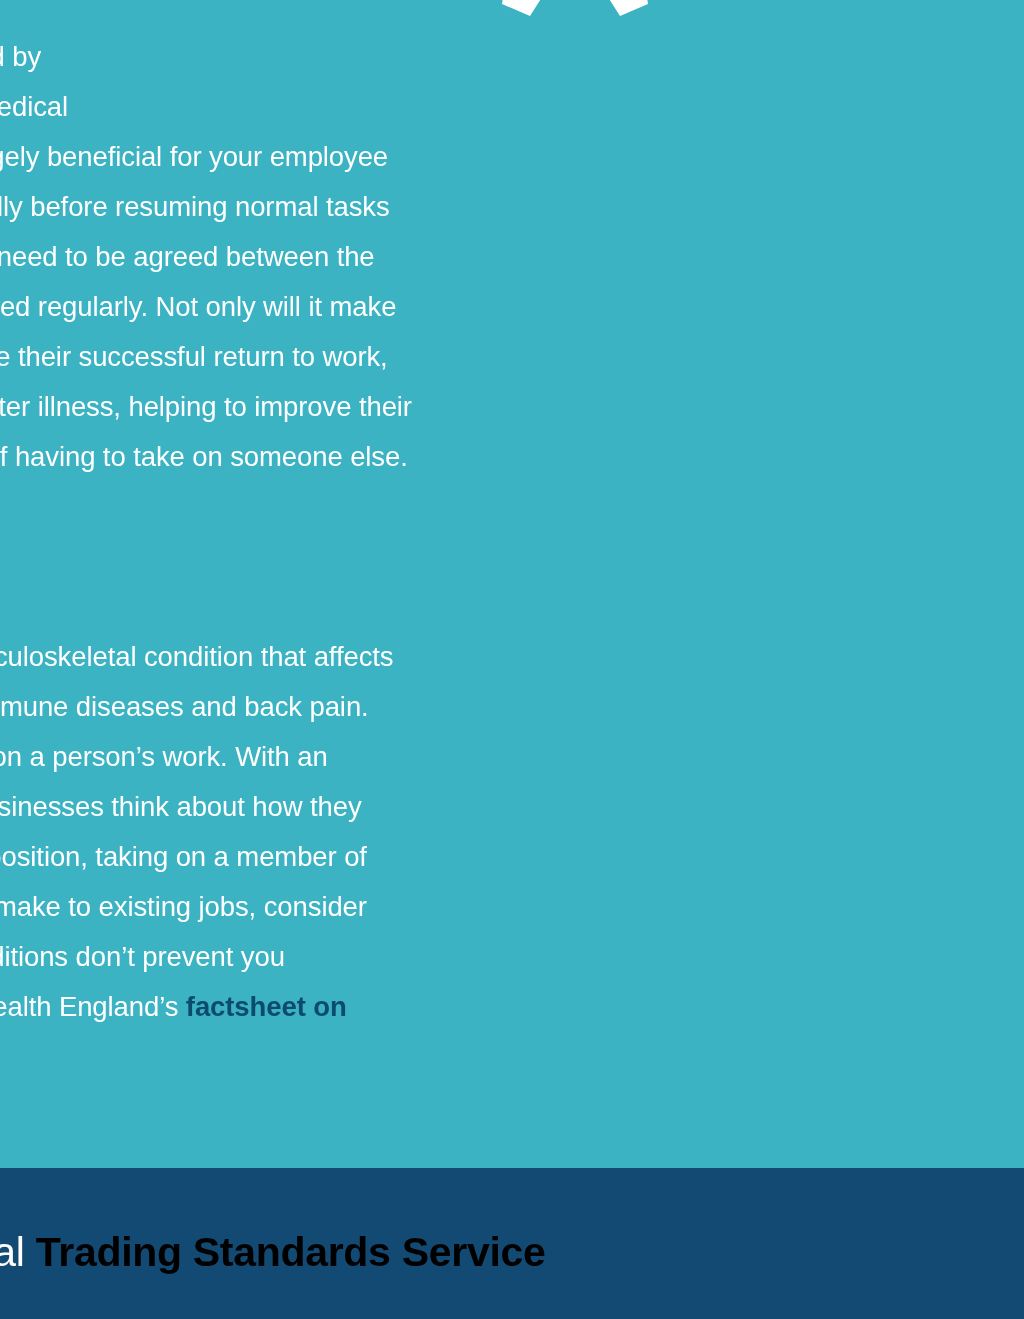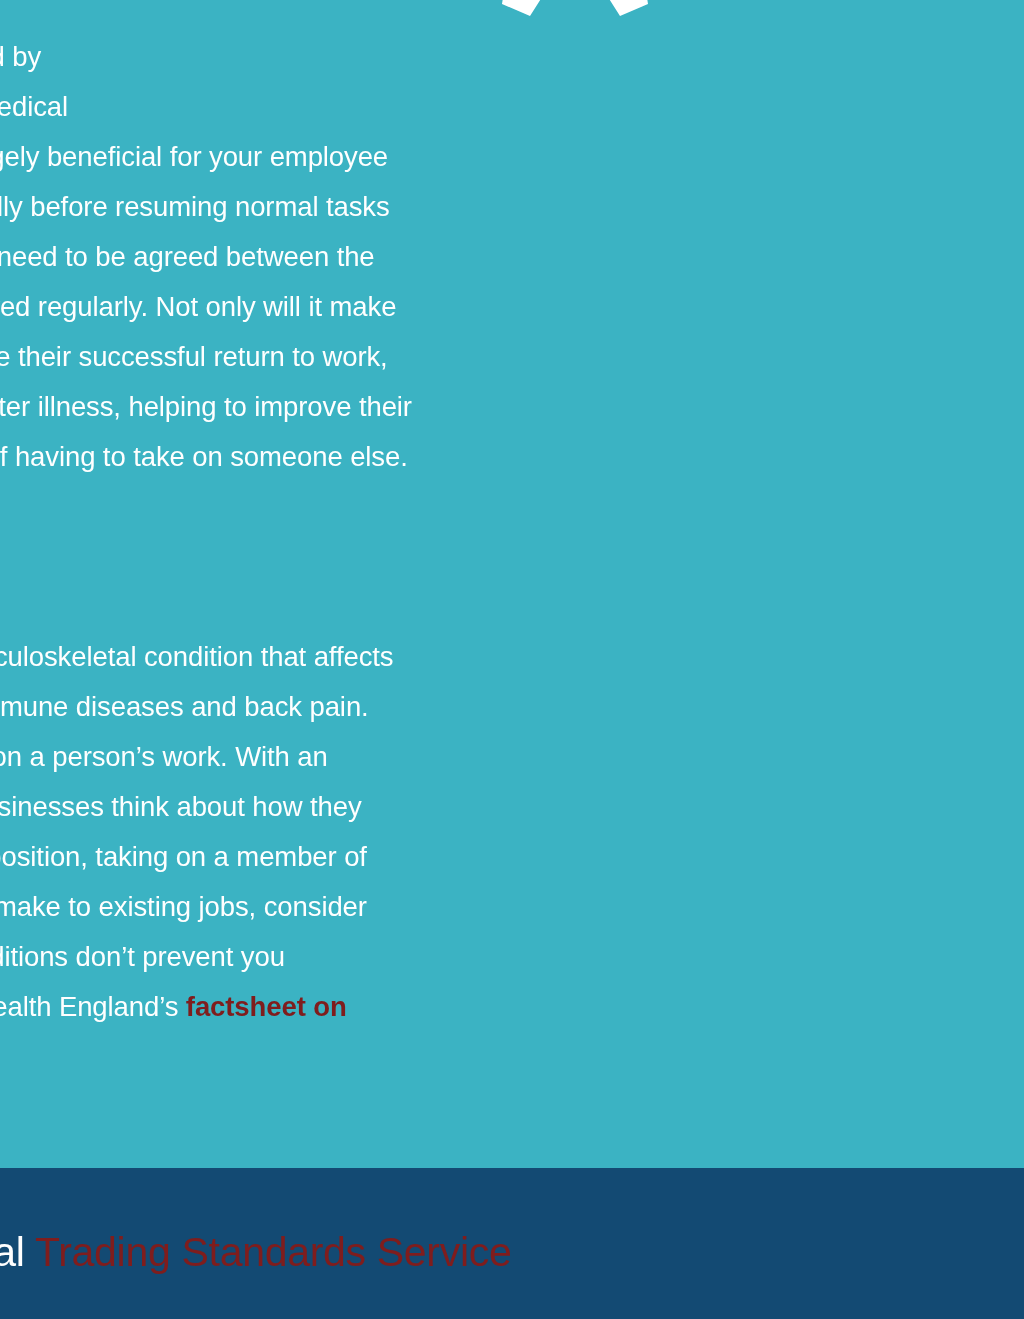--- a/index.html
+++ b/index.html
@@ -42,21 +42,21 @@
     position: absolute;
     color: #ffffff;
     font-family: "Liberation Sans", sans-serif;
     font-size: 27.5px;
     line-height: 50px;
     letter-spacing: -0.1px;
     white-space: pre;
   }
   .copy .b {
     font-weight: bold;
-    color: #7f1d1d;
+    color: #0c4a6e;
   }
   .block-one {
     left: -176px;
     top: -18px;
   }
   .block-two {
     left: -176px;
     top: 632px;
   }
 
@@ -74,22 +74,22 @@
     left: -170px;
     top: 1222px;
     color: #ffffff;
     font-family: "Liberation Sans", sans-serif;
     font-size: 41px;
     line-height: 60px;
     letter-spacing: -0.3px;
     white-space: pre;
   }
   .footer-text .hl {
-    color: #7f1d1d;
-    font-weight: normal;
+    color: #000000;
+    font-weight: bold;
   }
 </style>
 </head>
 <body>
 
 <div class="page">
 
   <div class="gear-wrap">
     <svg class="gear" viewBox="0 0 366 310" xmlns="http://www.w3.org/2000/svg">
       <g>

